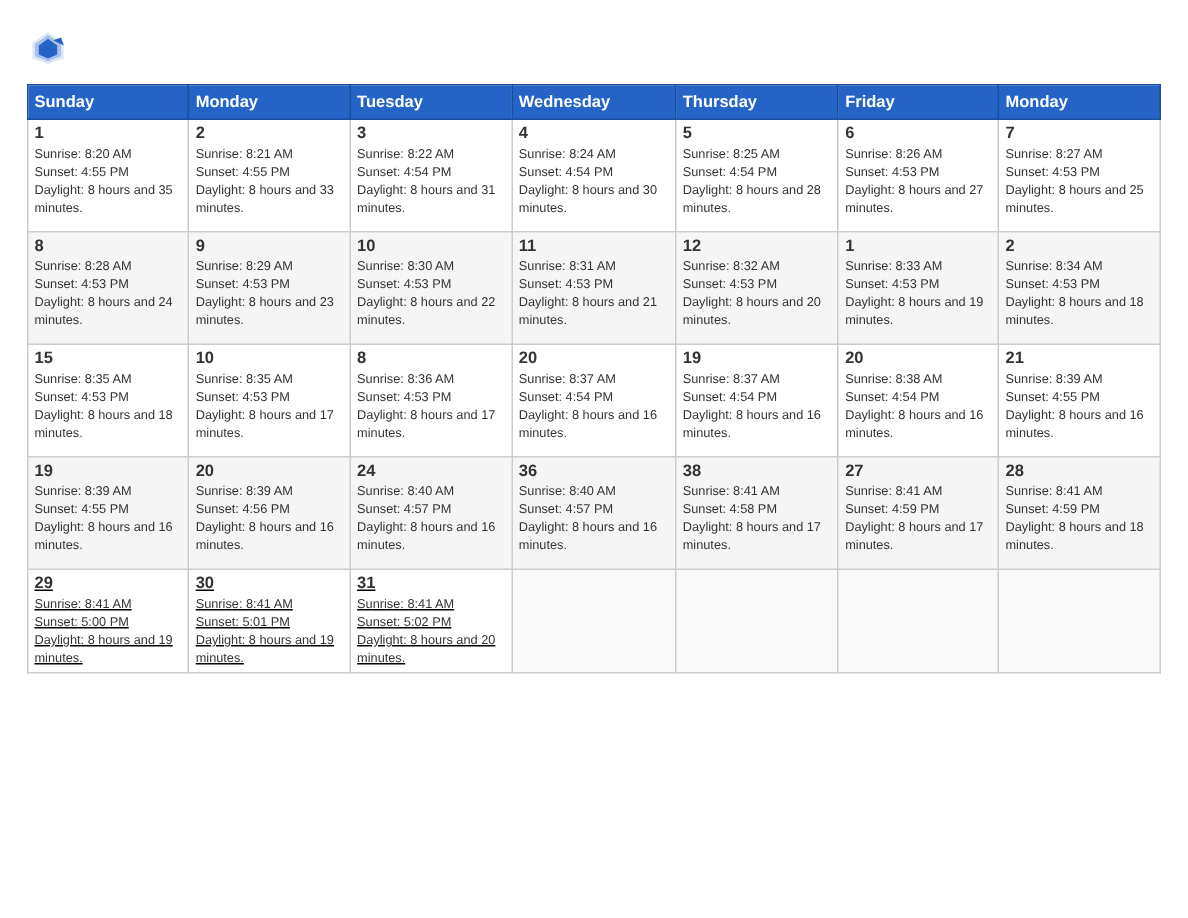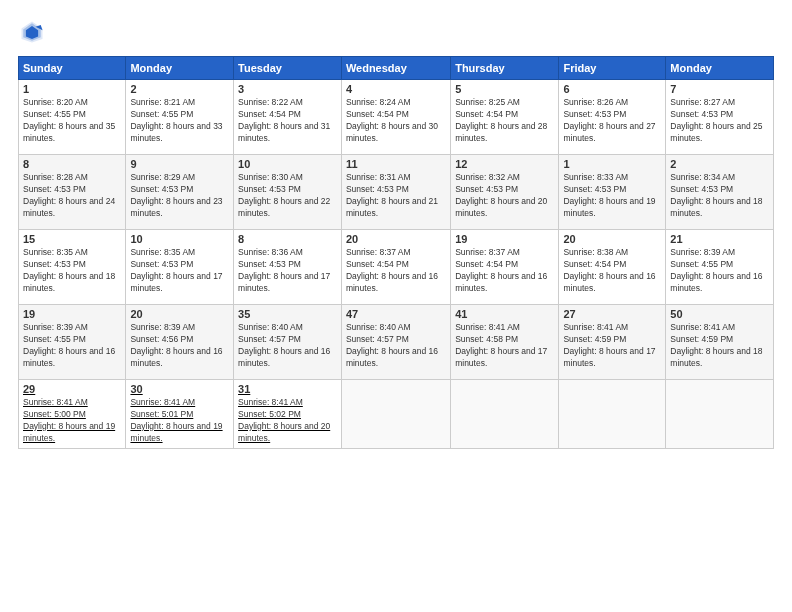--- a/index.html
+++ b/index.html
@@ -233,37 +233,37 @@
         <tr>
           <td>
             <span class="day-num">19</span>
             <div class="day-info">Sunrise: 8:39 AM<br>Sunset: 4:55 PM<br>Daylight: 8 hours and 16 minutes.</div>
           </td>
           <td>
             <span class="day-num">20</span>
             <div class="day-info">Sunrise: 8:39 AM<br>Sunset: 4:56 PM<br>Daylight: 8 hours and 16 minutes.</div>
           </td>
           <td>
-            <span class="day-num">35</span>
+            <span class="day-num">24</span>
             <div class="day-info">Sunrise: 8:40 AM<br>Sunset: 4:57 PM<br>Daylight: 8 hours and 16 minutes.</div>
           </td>
           <td>
-            <span class="day-num">47</span>
+            <span class="day-num">36</span>
             <div class="day-info">Sunrise: 8:40 AM<br>Sunset: 4:57 PM<br>Daylight: 8 hours and 16 minutes.</div>
           </td>
           <td>
-            <span class="day-num">41</span>
+            <span class="day-num">38</span>
             <div class="day-info">Sunrise: 8:41 AM<br>Sunset: 4:58 PM<br>Daylight: 8 hours and 17 minutes.</div>
           </td>
           <td>
             <span class="day-num">27</span>
             <div class="day-info">Sunrise: 8:41 AM<br>Sunset: 4:59 PM<br>Daylight: 8 hours and 17 minutes.</div>
           </td>
           <td>
-            <span class="day-num">50</span>
+            <span class="day-num">28</span>
             <div class="day-info">Sunrise: 8:41 AM<br>Sunset: 4:59 PM<br>Daylight: 8 hours and 18 minutes.</div>
           </td>
         </tr>
         <tr class="last-row">
           <td>
             <span class="day-num">29</span>
             <div class="day-info">Sunrise: 8:41 AM<br>Sunset: 5:00 PM<br>Daylight: 8 hours and 19 minutes.</div>
           </td>
           <td>
             <span class="day-num">30</span>

